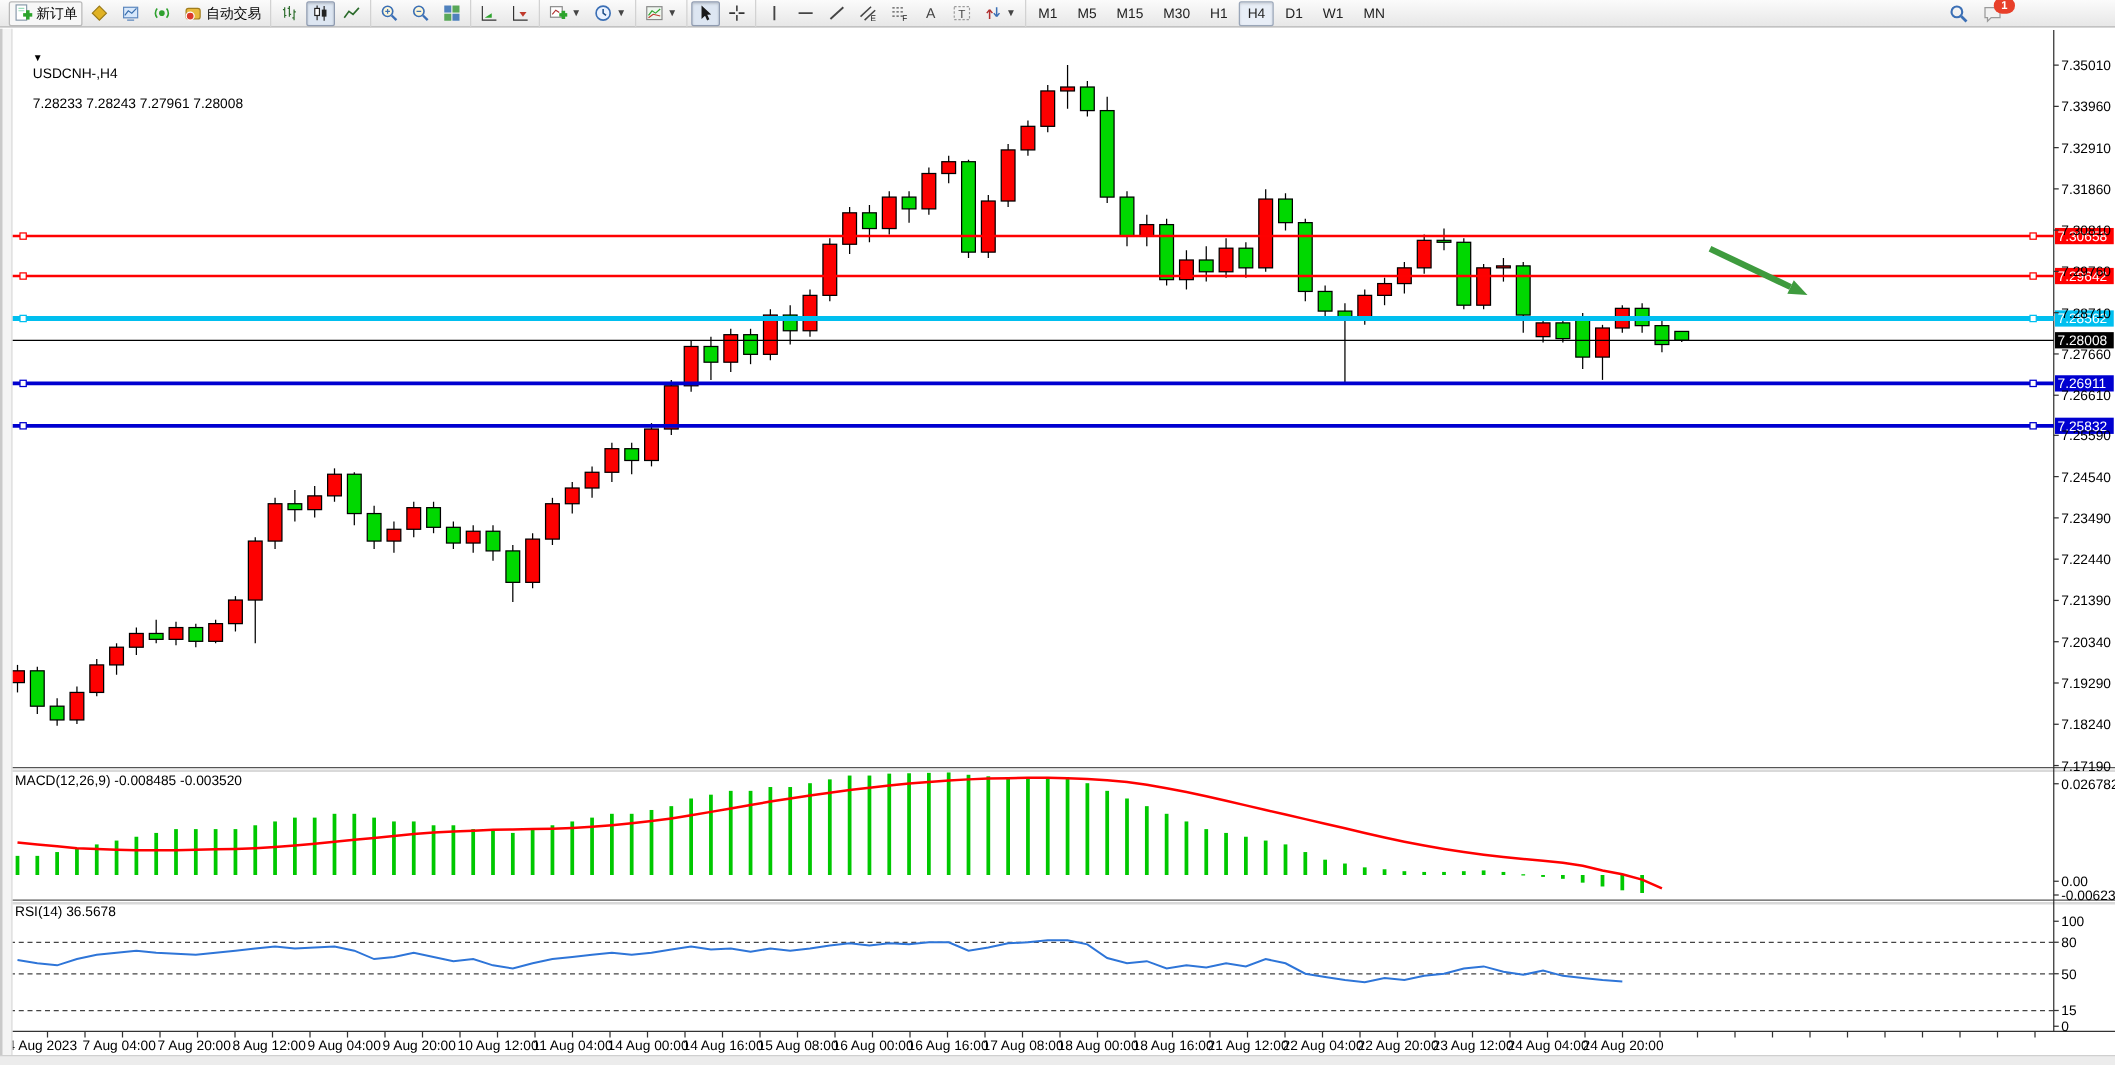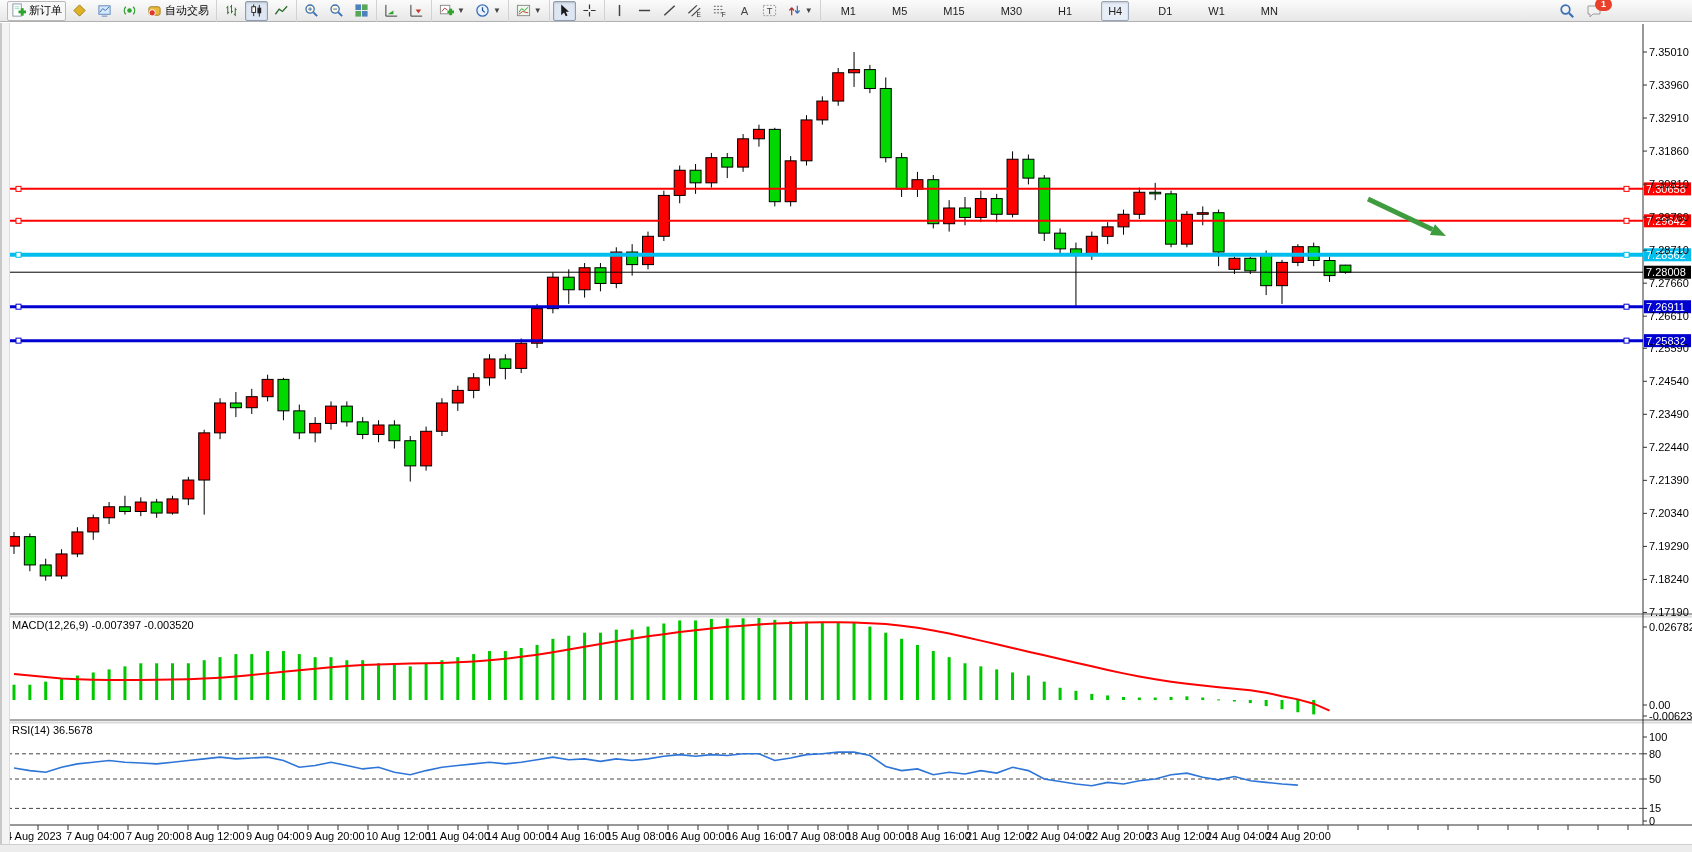--- a/index.html
+++ b/index.html
@@ -10,21 +10,21 @@
            background:linear-gradient(#fbfbfb,#e7e7e7);border-bottom:1px solid #b0b0b0;
            display:flex;align-items:center;padding-left:4px;box-sizing:border-box;}
   .tgroup{display:flex;align-items:center;height:22px;padding:0 2px;border-left:1px solid #d2d2d2;}
   .tgroup:first-child{border-left:none;}
   .tbtn{display:flex;align-items:center;gap:3px;height:18px;padding:0 3px;margin:0 1px;
         border:1px solid transparent;border-radius:2px;cursor:default;white-space:nowrap;}
   .tbtn.raised{border-color:#b9b9b9;background:#f7f7f7;}
   .tbtn.pressed{border-color:#8f9bb0;background:#dde6f2;box-shadow:inset 0 1px 2px rgba(0,0,0,.18);}
   .tbtn svg{display:block;}
   .caret{font-size:8px;color:#444;line-height:1;}
-  .tf-btn{height:18px;padding:0 6px;margin:0 11px;border:1px solid transparent;border-radius:2px;
+  .tf-btn{height:18px;padding:0 6px;margin:0 1px;border:1px solid transparent;border-radius:2px;
           display:flex;align-items:center;color:#222;text-align:center;}
   .tf-btn.pressed{border-color:#9aa6b8;background:#e8eef7;box-shadow:inset 0 1px 2px rgba(0,0,0,.15);}
   .tspacer{flex:1;}
   .badge{position:absolute;top:-4px;right:-7px;min-width:13px;height:13px;border-radius:8px;
          background:#e8402a;color:#fff;font-size:9px;font-weight:bold;text-align:center;line-height:13px;padding:0 2px;}
   
   #chartwin{position:absolute;left:0;top:23px;width:1692px;height:829px;background:#fff;}
   #chart-svg{position:absolute;left:0;top:0;}
   .overlay-label{position:absolute;color:#000;font-size:11px;white-space:pre;}
   #left-edge{position:absolute;left:0;top:23px;width:7px;height:821px;
@@ -749,19 +749,25 @@
         <text x="1146" y="840" font-size="11" fill="#000">23 Aug 12:00</text>
         <text x="1206" y="840" font-size="11" fill="#000">24 Aug 04:00</text>
         <text x="1266" y="840" font-size="11" fill="#000">24 Aug 20:00</text>
       </g>
       <g>
         <line x1="1368" y1="199" x2="1432.4474723772853" y2="229.5712368969174" stroke="#3e9b3e" stroke-width="5"></line>
         <polygon points="1446,236 1429.8759671360522,234.9922479460033 1435.0189776185184,224.15022584783154" fill="#3e9b3e"></polygon>
       </g>
     </svg>
 
-
-  <div class="overlay-label" style="left:12px;top:596px;">MACD(12,26,9) -0.007397 -0.003520</div>
+  <div class="overlay-label" style="left:14px;top:6px;">
+    <span style="font-size:8px;vertical-align:1px;">▼</span>
+    <span>USDCNH-,H4</span>
+    <span> </span>
+    <span>7.28233 7.28243 7.27961 7.28008</span>
+  </div>
+
+  <div class="overlay-label" style="left:12px;top:596px;">MACD(12,26,9) -0.008485 -0.003520</div>
   <div class="overlay-label" style="left:12px;top:701px;">RSI(14) 36.5678</div>
 </div>
 
 <div id="left-edge"></div>
 <div id="bottom-strip"></div>
 
 </body></html>

